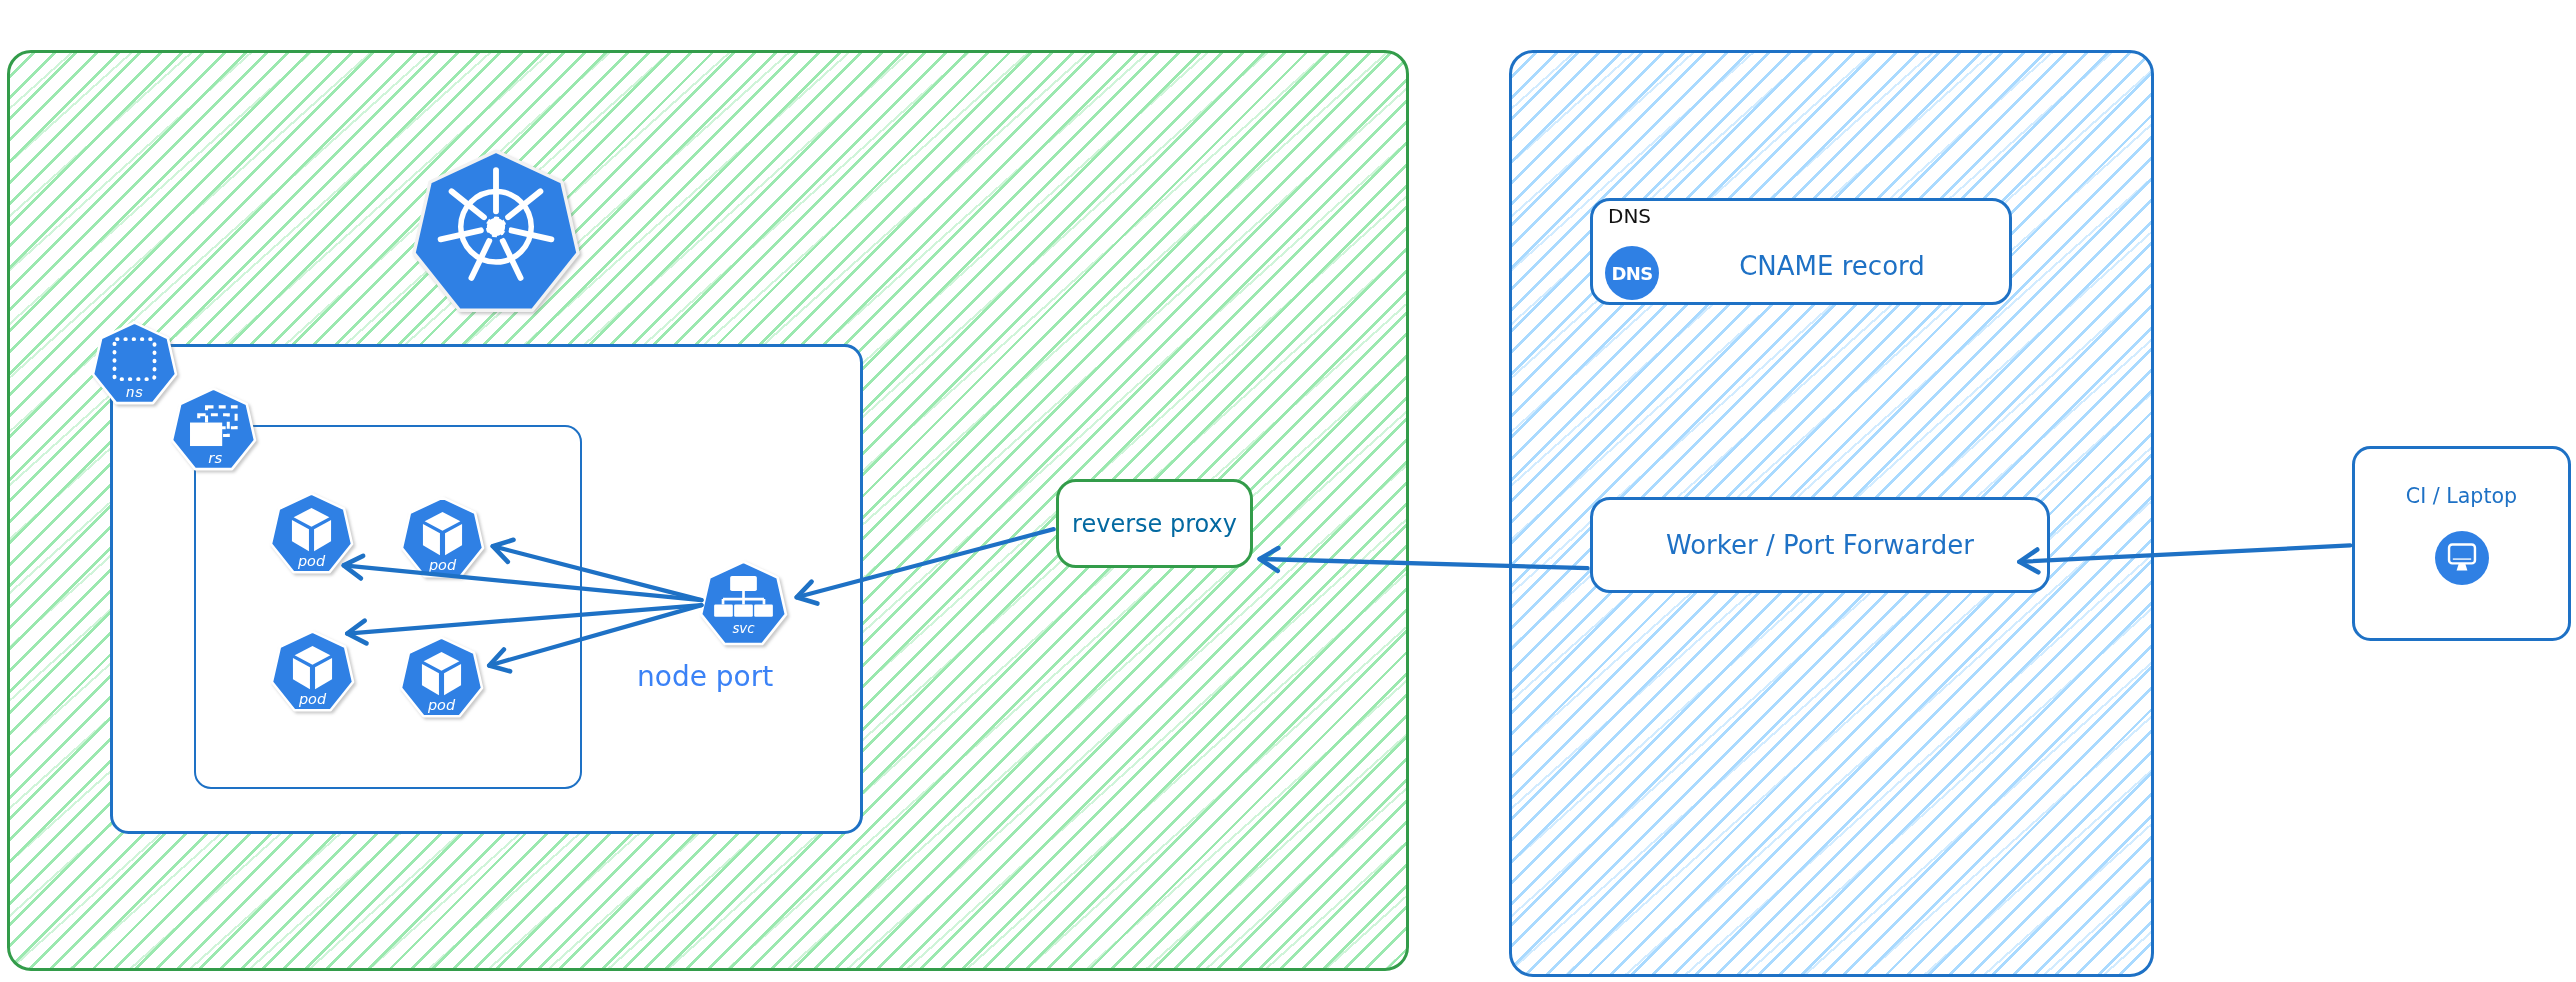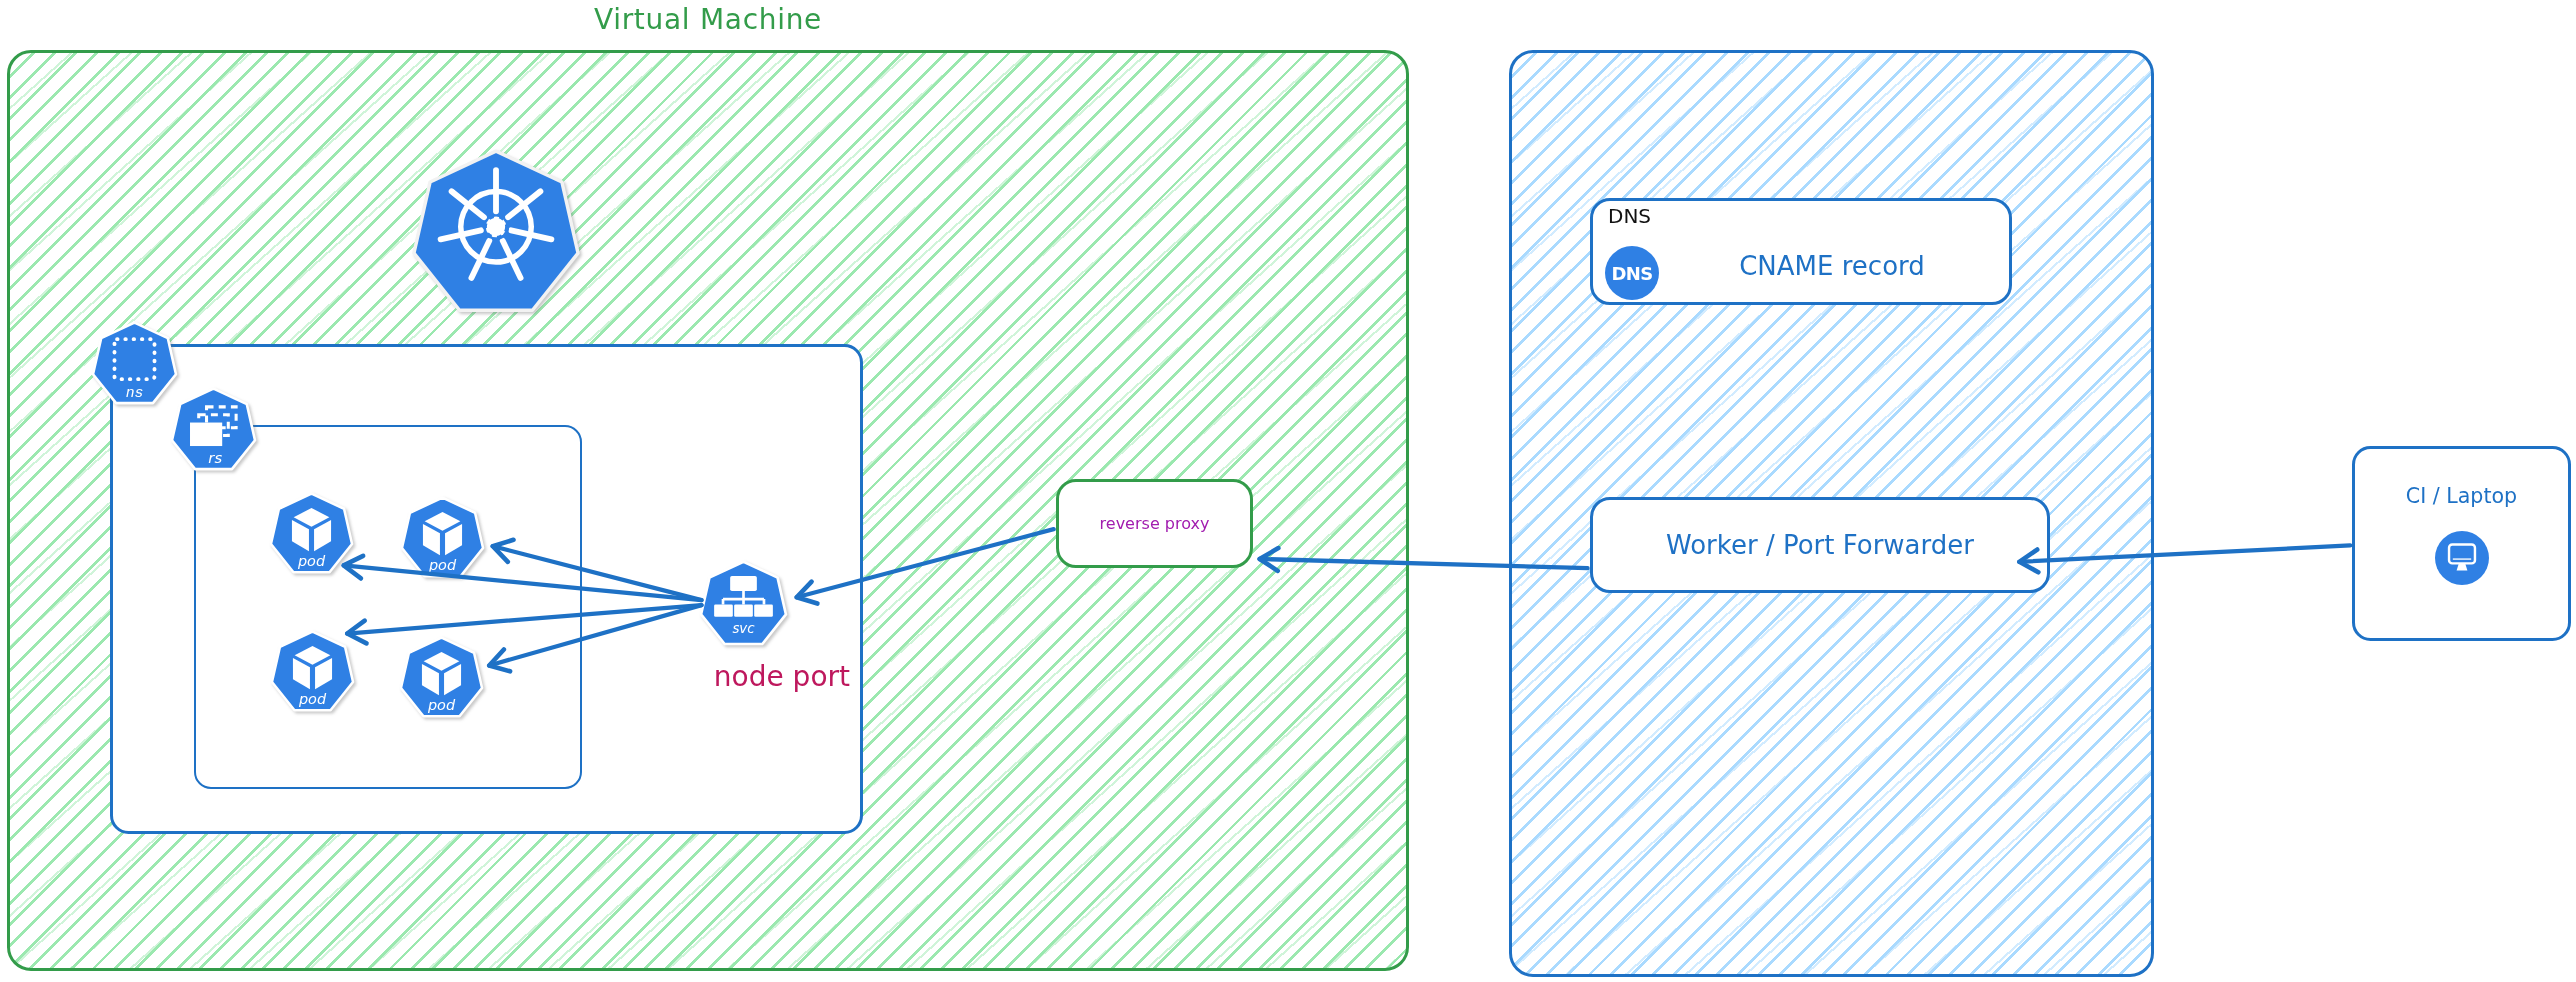--- a/index.html
+++ b/index.html
@@ -25,40 +25,40 @@
   .vm-title{left:353px;top:2.8px;width:710px;color:#339c4a;}
   .ext-title{left:1476px;top:2.8px;width:710px;color:#1e71c5;}
 
   
   .white-box{position:absolute;background:#fff;box-sizing:border-box;z-index:10;}
   .ns-box{left:110px;top:344px;width:753px;height:490px;border:3.6px solid #1e71c5;border-radius:18.5px;}
   .rs-box{left:194px;top:425px;width:388px;height:364px;border:2.8px solid #1e71c5;border-radius:17px;z-index:11;}
 
   .rp-box{left:1056px;top:479px;width:197px;height:89px;border:3.6px solid #339c4a;border-radius:20px;
           display:flex;align-items:center;justify-content:center;z-index:12;}
-  .rp-box span{color:#a21caf;font-size:16px;white-space:nowrap;}
+  .rp-box span{color:#0369a1;font-size:24px;white-space:nowrap;}
 
   .dns-box{left:1590px;top:198px;width:422px;height:107px;border:3.6px solid #1e71c5;border-radius:20px;z-index:12;}
   .dns-tag{left:1608px;top:204px;color:#111;font-size:20px;font-weight:500;z-index:14;}
   .badge-circle{position:absolute;border-radius:50%;background:#2f80e4;z-index:14;
                 display:flex;align-items:center;justify-content:center;}
   .dns-circle{left:1605px;top:246px;width:54px;height:54px;}
   .dns-circle span{color:#fff;font-size:18px;font-weight:bold;letter-spacing:-0.7px;}
   .cname{left:1697px;top:239px;width:270px;height:54px;display:flex;align-items:center;justify-content:center;
          color:#1e71c5;font-size:26px;z-index:14;white-space:nowrap;}
 
   .worker-box{left:1590px;top:497px;width:460px;height:96px;border:3.6px solid #1e71c5;border-radius:20px;
               display:flex;align-items:center;justify-content:center;z-index:12;}
   .worker-box span{color:#1e71c5;font-size:26px;white-space:nowrap;}
 
   .ci-box{left:2352px;top:446px;width:219px;height:195px;border:3.6px solid #1e71c5;border-radius:18.5px;z-index:12;}
   .ci-label{left:2352px;top:484px;width:219px;text-align:center;color:#1e71c5;font-size:20.6px;z-index:14;white-space:nowrap;}
   .ci-circle{left:2435px;top:531px;width:54px;height:54px;}
 
-  .node-port{left:637px;top:660px;width:213px;text-align:right;color:#be185d;font-size:28px;z-index:40;white-space:nowrap;}
+  .node-port{left:637px;top:660px;width:213px;text-align:left;color:#3b82f6;font-size:28px;z-index:40;white-space:nowrap;}
 
   
   .hepta{position:absolute;z-index:30;filter:drop-shadow(2.1px 2.8px 1.4px rgba(110,110,110,.38));}
   .hepta svg{display:block;width:100%;height:100%;}
   .k8s-logo{left:410px;top:146px;width:172px;height:172px;z-index:6;}
   .icon-ns{left:91px;top:320px;width:87px;height:87px;font-family:Liberation Mono, monospace;}
   .icon-rs{left:170px;top:386px;width:87px;height:87px;z-index:31;}
   .pod-1{left:269px;top:491px;width:85px;height:85px;}
   .pod-2{left:400px;top:495px;width:85px;height:85px;}
   .pod-3{left:270px;top:629px;width:85px;height:85px;}
@@ -72,21 +72,20 @@
   #arrows line{stroke:#1e71c5;stroke-width:6;stroke-linecap:round;}
 </style>
 </head>
 <body>
 
 <div id="canvas">
 
   <div class="hatch-box vm-box"></div>
   <div class="hatch-box ext-box"></div>
 
-  <div class="box-title vm-title">Virtual Machine</div>
 
   <div class="white-box ns-box"></div>
   <div class="white-box rs-box"></div>
 
   <div class="hepta k8s-logo">
     <svg viewBox="0 0 100 100">
       <path d="M50 3 L88.3 20.9 L97.7 62.3 L71.2 95.5 L28.8 95.5 L2.3 62.3 L11.7 20.9 Z" fill="#2f80e4" stroke="#f2f2f2" stroke-width="2" stroke-linejoin="round"></path>
       <circle cx="50" cy="47" r="20.5" fill="none" stroke="#fff" stroke-width="3.2"></circle>
       <g stroke="#fff" stroke-width="3.4" stroke-linecap="round">
         <line x1="50" y1="38" x2="50" y2="14"></line>

